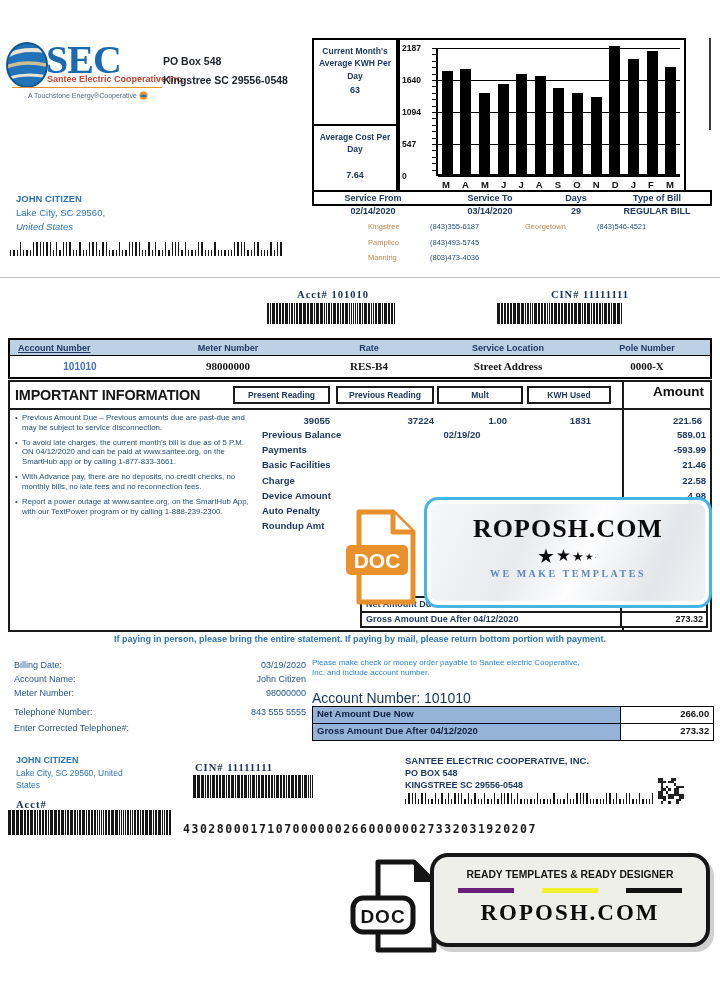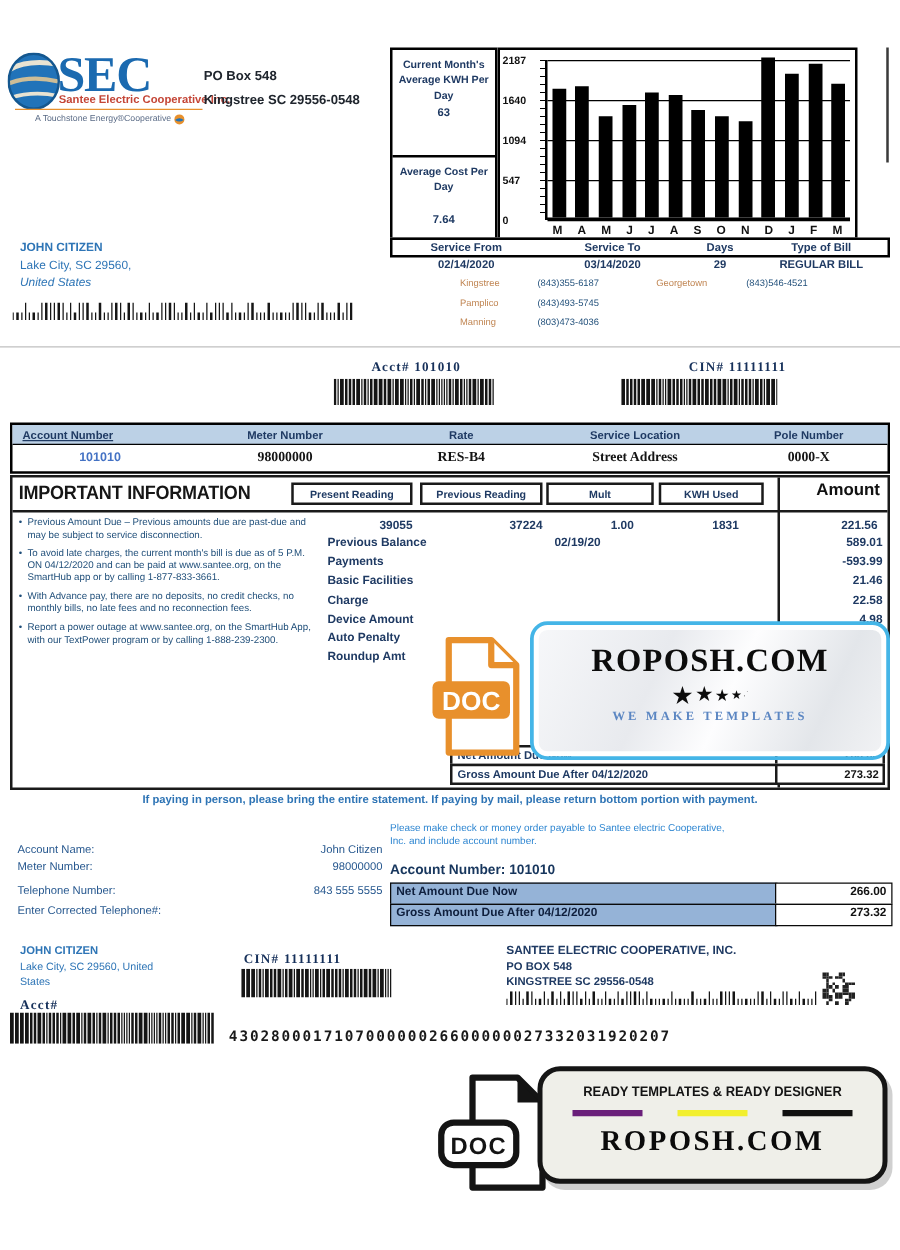--- a/index.html
+++ b/index.html
@@ -110,21 +110,21 @@
   .wm-stars { margin-top:4px; height:20px; color:#0c0c0c; display:flex; justify-content:center; align-items:center; gap:1px; }
   .wm-sub { margin-top:2px; font-family:"Liberation Serif",serif; font-weight:bold; font-size:10px; letter-spacing:2.5px; color:#5b86c2; }
 
   .pay-note { left:8px; top:634px; width:704px; text-align:center; font-size:9px; font-weight:bold; color:#2e74b5; }
 
   
   .billing { left:14px; top:660px; width:292px; height:84px; }
   .brow { position:absolute; left:0; width:292px; font-size:9px; color:#27588f; }
   .brow .bval { position:absolute; right:0; top:0; width:130px; text-align:right; }
   .check-note { left:312px; top:658px; width:278px; font-size:8px; line-height:1.3; color:#2e86d1; }
-  .acct-line { left:312px; top:690px; font-size:11px; font-weight:bold; color:#17365d; }
+  .acct-line { left:312px; top:690px; font-size:14px; font-weight:normal; color:#17365d; }
   .tot { left:312px; top:706px; width:402px; }
   .tot-row { position:absolute; left:0; width:402px; height:18px; }
   .tot-label { position:absolute; left:0; top:0; width:310px; height:18px; background:#95b3d7; border:1.8px solid #0a0a0a; font-size:9.5px; font-weight:bold; color:#0f1f3d; line-height:14px; padding-left:4px; }
   .tot-amt { position:absolute; left:308.2px; top:0; width:94px; height:18px; background:#fff; border:1.8px solid #0a0a0a; font-size:9.5px; font-weight:bold; color:#111; line-height:14px; text-align:right; padding-right:4px; }
 
   
   .b-name { left:16px; top:755px; font-size:9px; font-weight:bold; color:#2e75b6; }
   .b-l1 { left:16px; top:768px; font-size:8.5px; color:#2e75b6; }
   .b-l2 { left:16px; top:780px; font-size:8.5px; color:#2e75b6; }
   .b-acct { left:16px; top:799px; }
@@ -545,20 +545,24 @@
         <span style="font-size: 9.8px;">★</span>
         <span style="font-size: 6.4px;">∙</span>
         <span style="font-size: 5px;">˙</span>
       </div>
     <div class="wm-sub">WE MAKE TEMPLATES</div>
   </div>
 
   <div class="abs pay-note">If paying in person, please bring the entire statement. If paying by mail, please return bottom portion  with payment.</div>
 
   <div class="abs billing">
+    <div class="brow" style="top:0;">
+      <span>Billing Date:</span>
+      <span class="bval">03/19/2020</span>
+    </div>
     <div class="brow" style="top:14px;">
       <span>Account  Name:</span>
       <span class="bval">John Citizen</span>
     </div>
     <div class="brow" style="top:28px;">
       <span>Meter Number:</span>
       <span class="bval">98000000</span>
     </div>
     <div class="brow" style="top:47px;">
       <span>Telephone Number:</span>

